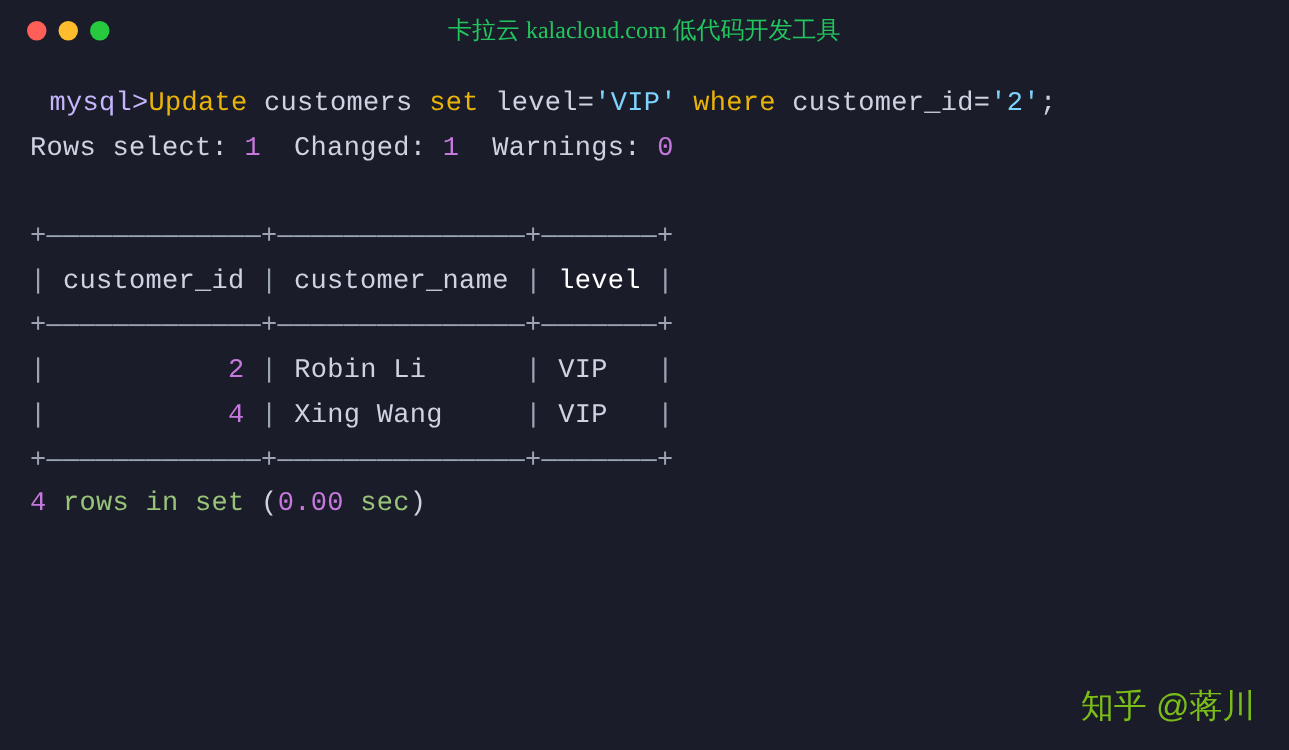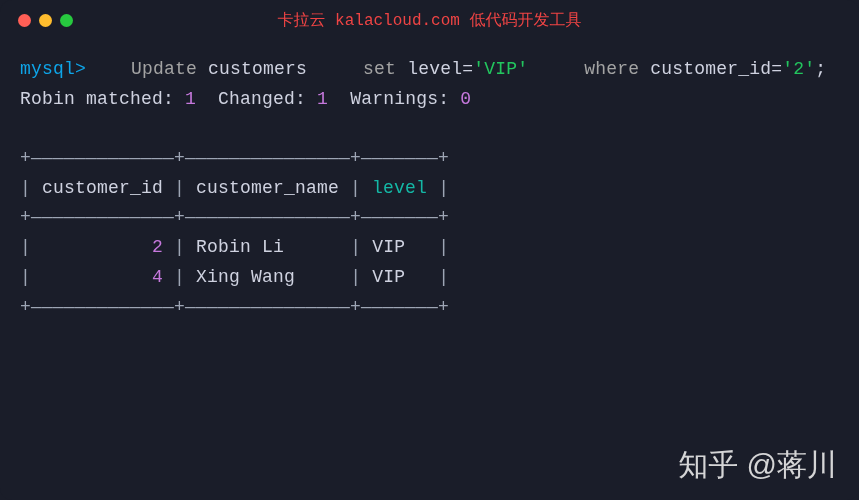--- a/index.html
+++ b/index.html
@@ -36,51 +36,51 @@
       height: 13px;
       border-radius: 50%;
     }
     .light.red { background: #ff5f56; }
     .light.yellow { background: #ffbd2e; }
     .light.green { background: #27c93f; }
     .title {
       position: absolute;
       left: 50%;
       transform: translateX(-50%);
-      color: #ef4444;
+      color: #22c55e;
       font-size: 16px;
-      font-family: Liberation Mono, monospace;
+      font-family: Liberation Serif, serif;
       font-weight: 400;
     }
     .content {
       padding: 18px 20px;
       font-size: 18px;
       line-height: 1.65;
       color: #cfd2e0;
       letter-spacing: 0.2px;
     }
     .line {
       white-space: pre;
     }
-    .prompt { color: #0ea5e9; }
-    .kw-blue { color: #a3a3a3; margin-left: 45px; }
-    .kw-yellow { color: #14b8a6; font-family: Liberation Mono, monospace; }
-    .str-green { color: #22c55e; }
+    .prompt { color: #c4b5fd; margin-left: 13px; }
+    .kw-blue { color: #eab308; }
+    .kw-yellow { color: #ffffff; font-family: Liberation Mono, monospace; }
+    .str-green { color: #7dd3fc; }
     .white { color: #cfd2e0; }
     .num-purple { color: #c678dd; }
     .pipe { color: #9da5b4; }
     .border { color: #9da5b4; }
     .green-text { color: #98c379; }
     .watermark {
       position: absolute;
       right: 22px;
       bottom: 14px;
-      color: #e5e5e5;
+      color: #84cc16;
       font-family: 'PingFang SC', -apple-system, sans-serif;
-      font-size: 30px;
+      font-size: 22px;
       font-weight: 400;
       opacity: 0.92;
     }
   </style>
 </head>
 <body>
 
 <div class="terminal">
   <div class="titlebar">
     <div class="traffic-lights">
@@ -88,32 +88,33 @@
       <div class="light yellow"></div>
       <div class="light green"></div>
     </div>
     <div class="title">卡拉云 kalacloud.com 低代码开发工具</div>
   </div>
 
   <div class="content">
 
     <div class="line"><span class="prompt">mysql&gt;</span><span class="kw-blue">Update</span><span> </span><span class="white">customers</span><span> </span><span class="kw-blue">set</span><span> </span><span class="white">level=</span><span class="str-green">'VIP'</span><span> </span><span class="kw-blue">where</span><span> </span><span class="white">customer_id=</span><span class="str-green">'2'</span><span class="white">;</span></div>
 
-    <div class="line"><span class="white">Robin matched:</span><span> </span><span class="num-purple">1</span><span>  </span><span class="white">Changed:</span><span> </span><span class="num-purple">1</span><span>  </span><span class="white">Warnings:</span><span> </span><span class="num-purple">0</span></div>
+    <div class="line"><span class="white">Rows select:</span><span> </span><span class="num-purple">1</span><span>  </span><span class="white">Changed:</span><span> </span><span class="num-purple">1</span><span>  </span><span class="white">Warnings:</span><span> </span><span class="num-purple">0</span></div>
 
     <div class="line">&nbsp;</div>
 
 
     <div class="line border">+—————————————+———————————————+———————+</div>
     <div class="line"><span class="pipe">|</span><span class="white"> customer_id </span><span class="pipe">|</span><span class="white"> customer_name </span><span class="pipe">|</span><span class="kw-yellow"> level </span><span class="pipe">|</span></div>
     <div class="line border">+—————————————+———————————————+———————+</div>
 
     <div id="table-rows">
         <div class="line"><span class="pipe">|</span><span class="white">           </span><span class="num-purple">2</span><span> </span><span class="pipe">|</span><span class="white"> Robin Li      </span><span class="pipe">|</span><span class="white"> VIP   </span><span class="pipe">|</span></div>
         <div class="line"><span class="pipe">|</span><span class="white">           </span><span class="num-purple">4</span><span> </span><span class="pipe">|</span><span class="white"> Xing Wang     </span><span class="pipe">|</span><span class="white"> VIP   </span><span class="pipe">|</span></div>
       </div>
 
     <div class="line border">+—————————————+———————————————+———————+</div>
 
+    <div class="line"><span class="num-purple">4</span><span> </span><span class="green-text">rows in set</span><span> </span><span class="white">(</span><span class="num-purple">0.00</span><span> </span><span class="green-text">sec</span><span class="white">)</span></div>
   </div>
 </div>
 
 <div class="watermark">知乎 @蒋川</div>
 
 </body></html>

